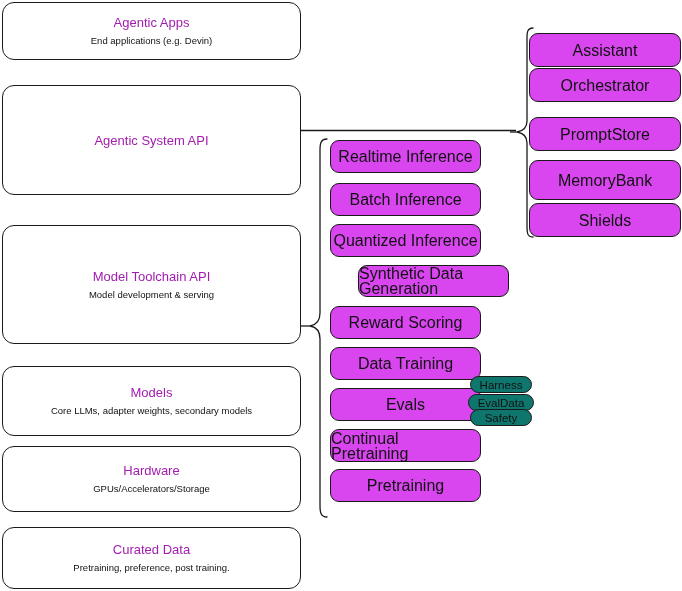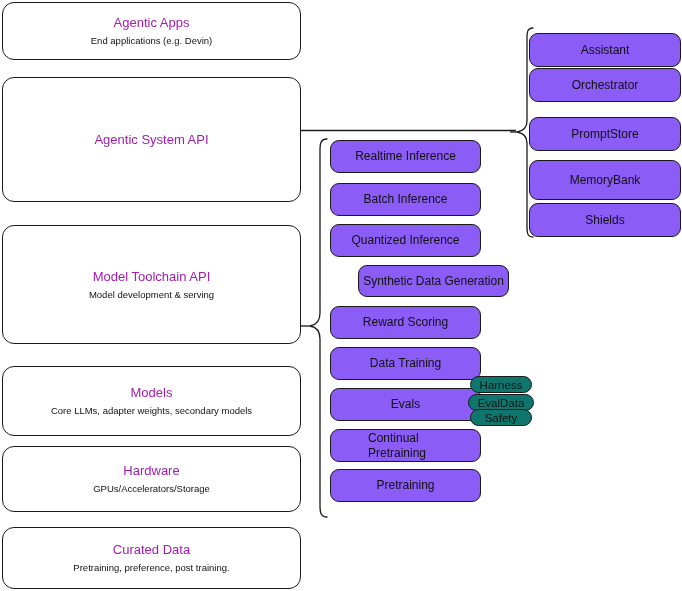--- a/index.html
+++ b/index.html
@@ -39,25 +39,25 @@
     font-size: 9.5px;
     line-height: 14px;
     color: #111111;
     margin-top: 3px;
   }
   .pill-box {
     position: absolute;
     box-sizing: border-box;
     border: 1.3px solid #1a1a1a;
     border-radius: 9px;
-    background: #8b5cf6;
+    background: #d946ef;
     display: flex;
     align-items: center;
     justify-content: center;
-    font-size: 12px;
+    font-size: 16px;
     line-height: 15px;
     color: #111111;
   }
   .tag-pill {
     position: absolute;
     box-sizing: border-box;
     border: 1.3px solid #1a1a1a;
     border-radius: 11px;
     background: #0f766e;
     display: flex;
@@ -77,21 +77,21 @@
 </head>
 <body>
 
 <div id="canvas">
 
   <div class="stack-box" style="left:2px; top:2px; width:299px; height:58px;">
     <div class="stack-title">Agentic Apps</div>
     <div class="stack-sub">End applications (e.g. Devin)</div>
   </div>
 
-  <div class="stack-box" style="left:2px; top:77px; width:299px; height:125px;">
+  <div class="stack-box" style="left:2px; top:85px; width:299px; height:110px;">
     <div class="stack-title">Agentic System API</div>
   </div>
 
   <div class="stack-box" style="left:2px; top:225px; width:299px; height:119px;">
     <div class="stack-title">Model Toolchain API</div>
     <div class="stack-sub">Model development &amp; serving</div>
   </div>
 
   <div class="stack-box" style="left:2px; top:446px; width:299px; height:66px;">
     <div class="stack-title">Hardware</div>
@@ -136,21 +136,21 @@
   </div>
   <div class="pill-box" style="left:330px; top:306px; width:151px; height:33px;">
     <span>Reward Scoring</span>
   </div>
   <div class="pill-box" style="left:330px; top:347px; width:151px; height:33px;">
     <span>Data Training</span>
   </div>
   <div class="pill-box" style="left:330px; top:388px; width:151px; height:33px;">
     <span>Evals</span>
   </div>
-  <div class="pill-box" style="left:330px; top:429px; width:151px; height:33px;padding-left:37px;">
+  <div class="pill-box" style="left:330px; top:429px; width:151px; height:33px;">
     <span>Continual Pretraining</span>
   </div>
   <div class="pill-box" style="left:330px; top:469px; width:151px; height:33px;">
     <span>Pretraining</span>
   </div>
 
   <div class="tag-pill" style="left:470px; top:376px; width:62px; height:17px;">
     <span>Harness</span>
   </div>
   <div class="tag-pill" style="left:468px; top:394px; width:66px; height:17px;">

